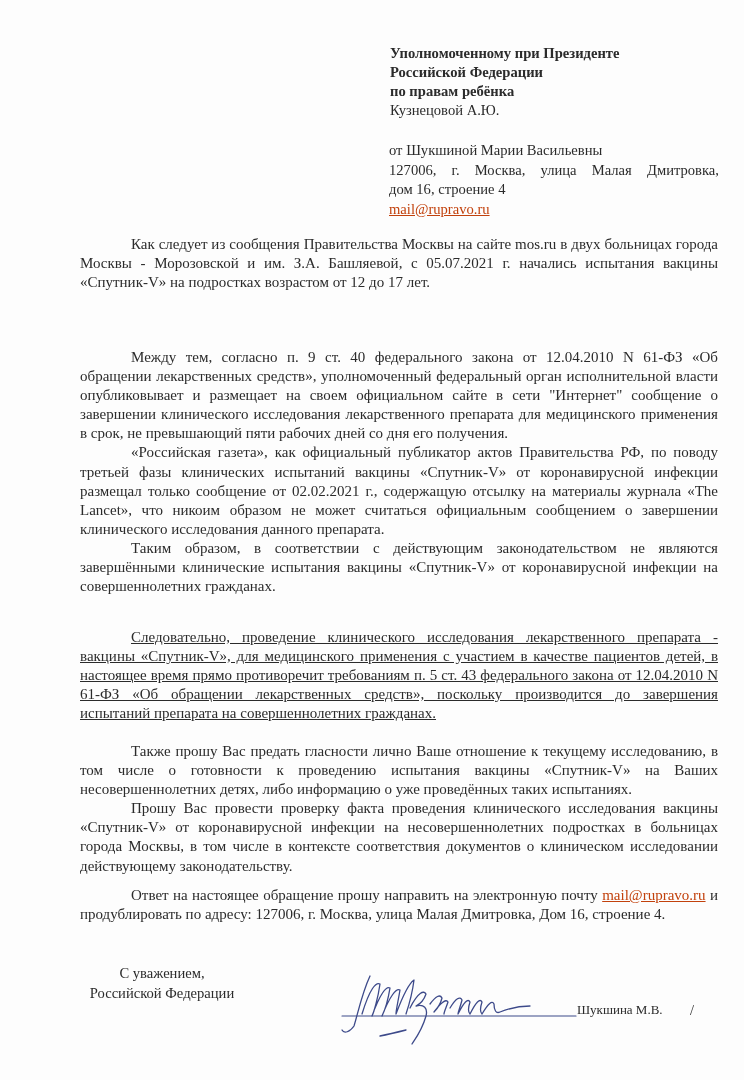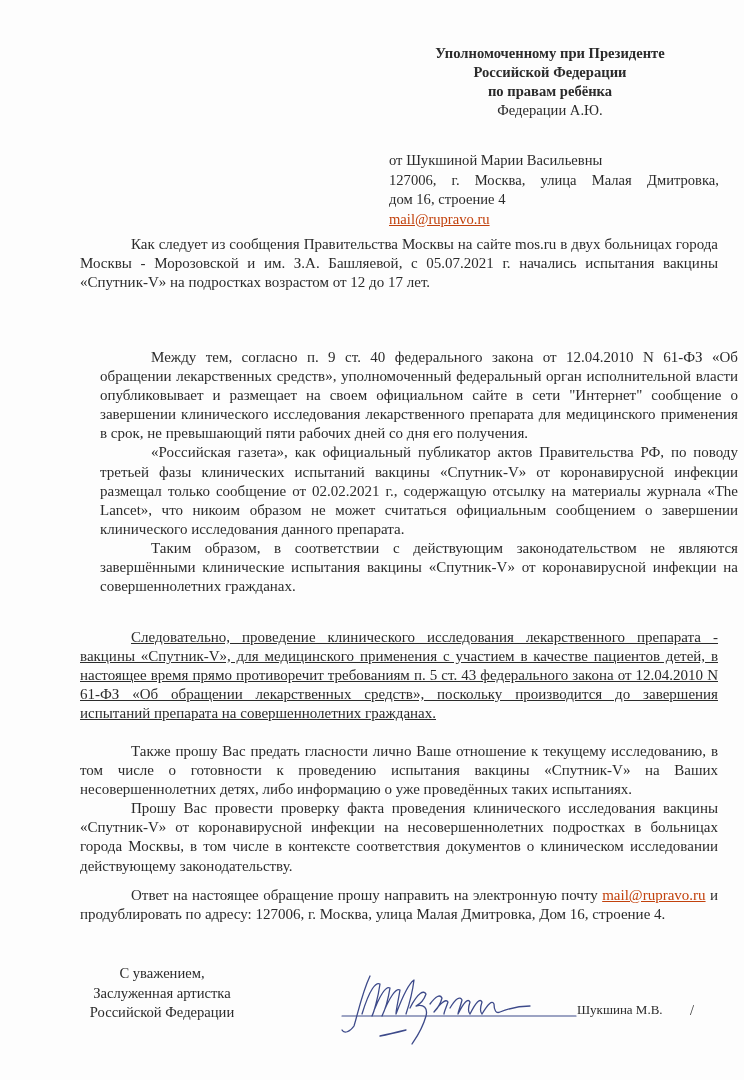--- a/index.html
+++ b/index.html
@@ -20,29 +20,29 @@
     position: absolute;
     left: 0; top: 0;
     width: 744px; height: 1080px;
     background: #fdfdfd;
   }
   .addressee {
     position: absolute;
     left: 390px;
     top: 44px;
     width: 320px;
-    text-align: center;
+    text-align: left;
     line-height: 19px;
     font-size: 14.6px;
   }
   .addressee .b { font-weight: bold; }
   .sender {
     position: absolute;
     left: 389px;
-    top: 151px;
+    top: 141px;
     width: 330px;
     line-height: 19.5px;
     font-size: 14.6px;
   }
   .sender .row { white-space: nowrap; }
   .sender .spread { text-align: justify; text-align-last: justify; white-space: normal; }
   a.email {
     color: #c2410c;
     text-decoration: underline;
   }
@@ -52,21 +52,21 @@
     width: 638px;
     font-size: 15px;
     line-height: 19.1px;
   }
   .body-text p {
     margin: 0;
     text-align: justify;
     text-indent: 51px;
   }
   #p-block-1 { top: 235px; }
-  #p-block-2 { top: 348px; margin-left: 20px; }
+  #p-block-2 { top: 348px; }
   #p-block-3 { top: 628px; text-decoration: underline; }
   #p-block-4 { top: 742px; }
   #p-block-5 { top: 886px; }
   .closing {
     position: absolute;
     left: 72px;
     top: 964px;
     width: 180px;
     text-align: center;
     line-height: 19.5px;
@@ -95,21 +95,21 @@
 </style>
 </head>
 <body>
 
 <div class="page">
 
   <div class="addressee">
     <div class="b">Уполномоченному при Президенте</div>
     <div class="b">Российской Федерации</div>
     <div class="b">по правам ребёнка</div>
-    <div>Федерации А.Ю.</div>
+    <div>Кузнецовой А.Ю.</div>
   </div>
 
   <div class="sender">
     <div class="row">от Шукшиной Марии Васильевны</div>
     <div class="spread">127006, г. Москва, улица Малая Дмитровка,</div>
     <div class="row">дом 16, строение 4</div>
     <div class="row"><a class="email">mail@rupravo.ru</a></div>
   </div>
 
   <div class="body-text" id="p-block-1">
@@ -130,21 +130,20 @@
     <p>Также прошу Вас предать гласности лично Ваше отношение к текущему исследованию, в том числе о готовности к проведению испытания вакцины «Спутник-V» на Ваших несовершеннолетних детях, либо информацию о уже проведённых таких испытаниях.</p>
     <p>Прошу Вас провести проверку факта проведения клинического исследования вакцины «Спутник-V» от коронавирусной инфекции на несовершеннолетних подростках в больницах города Москвы, в том числе в контексте соответствия документов о клиническом исследовании действующему законодательству.</p>
   </div>
 
   <div class="body-text" id="p-block-5">
     <p><span>Ответ на настоящее обращение прошу направить на электронную почту </span><a class="email">mail@rupravo.ru</a><span> и продублировать по адресу: 127006, г. Москва, улица Малая Дмитровка, Дом 16, строение 4.</span></p>
   </div>
 
   <div class="closing">
     <div>С уважением,</div>
-    <div>Заслуженная артистка</div>
     <div>Российской Федерации</div>
   </div>
 
   <svg class="signature" viewBox="0 0 240 90">
     <g id="sig-strokes" fill="none" stroke-width="1.3" stroke-linecap="round" stroke-linejoin="round" stroke="#3d4a8a">
       <path d="M30 8 C 22 25, 18 45, 14 58 C 10 64, 4 66, 2 62"></path>
       <path d="M22 46 C 30 20, 36 14, 40 16 C 38 30, 34 44, 32 48 C 40 26, 46 18, 50 20 C 48 32, 44 44, 42 48 C 50 28, 56 20, 60 22 C 58 34, 56 42, 56 46 C 62 30, 68 16, 74 12 C 72 28, 68 40, 66 46"></path>
       <path d="M70 40 C 78 24, 84 22, 86 26 C 84 32, 80 36, 76 38 C 84 36, 88 40, 86 48 C 82 62, 76 70, 72 76"></path>
       <path d="M90 36 C 96 28, 100 26, 102 30 C 100 38, 96 42, 94 44 C 100 36, 106 30, 108 34 C 106 40, 104 44, 104 46"></path>
       <path d="M110 40 C 116 30, 120 28, 122 32 C 120 40, 118 44, 118 46 C 124 34, 128 30, 130 34 C 128 40, 128 44, 130 46 C 136 34, 140 30, 142 34 C 140 40, 140 44, 142 46 C 148 36, 152 32, 154 36 C 154 42, 156 46, 160 44 C 170 40, 180 38, 190 38"></path>

